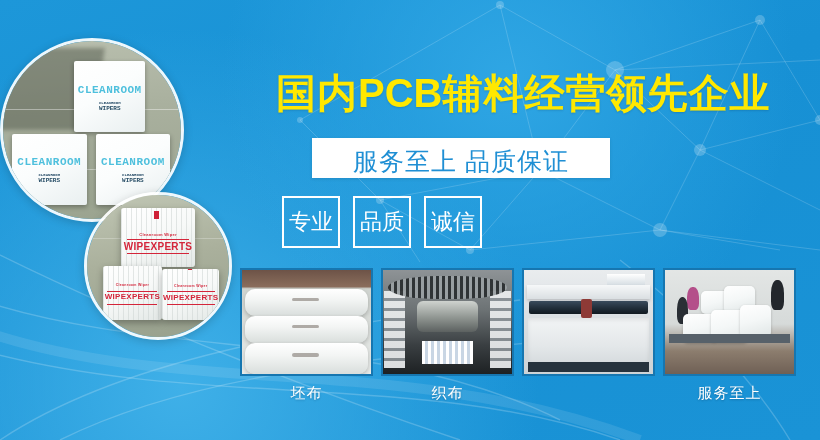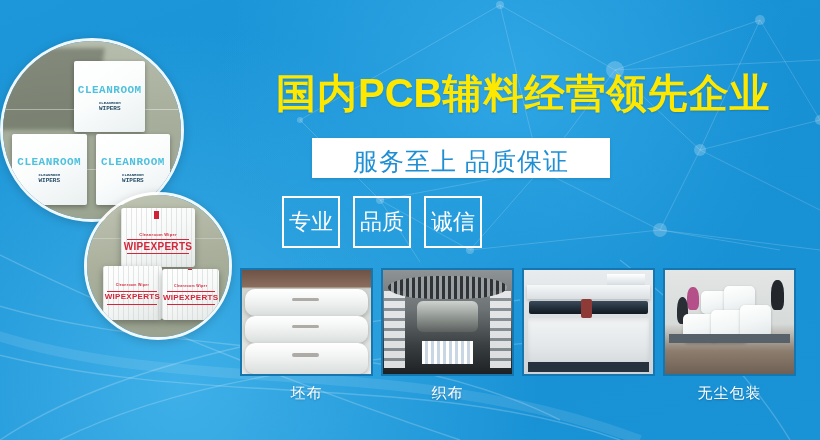--- a/index.html
+++ b/index.html
@@ -448,17 +448,17 @@
           <div class="worker" style="left:9%;top:26%;width:9%;height:26%;background:#2a2f35"></div>
           <div class="worker" style="right:8%;top:10%;width:10%;height:28%;background:#23272c"></div>
           <div class="bagpile" style="left:28%;top:20%;width:26%;height:22%"></div>
           <div class="bagpile" style="left:46%;top:15%;width:24%;height:26%"></div>
           <div class="bagpile" style="left:14%;top:42%;width:26%;height:28%"></div>
           <div class="bagpile" style="left:36%;top:38%;width:28%;height:32%"></div>
           <div class="bagpile" style="left:58%;top:34%;width:24%;height:30%"></div>
           <div class="table"></div>
         </div>
       </div>
-      <div class="caption">无尘包装</div>
+      <div class="caption">服务至上</div>
     </div>
 
   </div>
 </div>
 
 </body></html>

